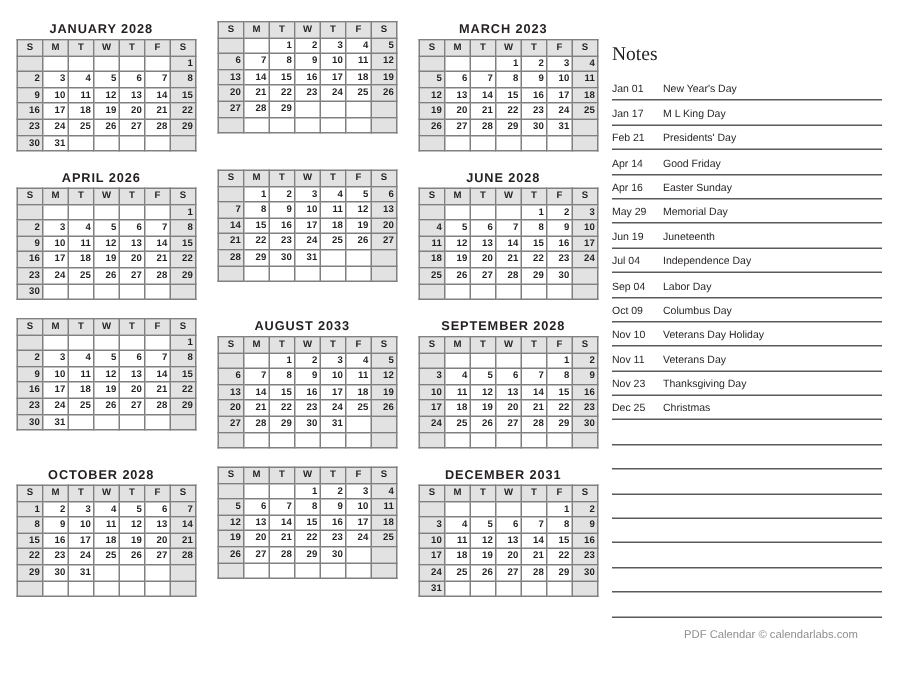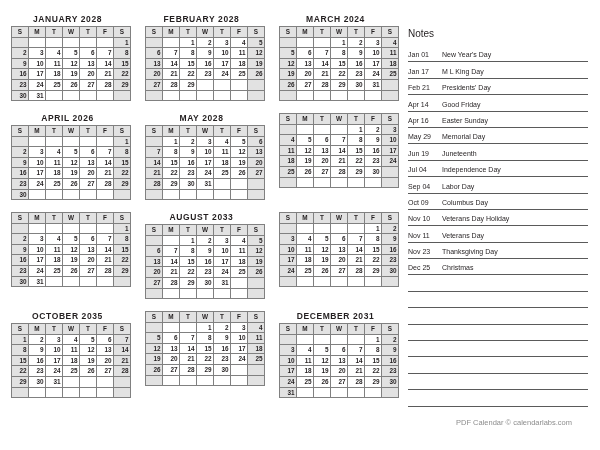--- a/index.html
+++ b/index.html
@@ -91,24 +91,25 @@
   }
 
   
   #notes-panel {
     position: absolute;
     left: 408px;
     top: 28px;
     width: 180px;
   }
   #notes-heading {
-    font-size: 10px;
+    font-size: 13px;
     color: #231f20;
     margin: 0 0 7px 0;
     font-weight: normal;
+    font-family: Liberation Serif, serif;
   }
   .note-row {
     display: flex;
     align-items: flex-end;
     height: 16.4px;
     border-bottom: 1.1px solid #5a5a5a;
     box-sizing: border-box;
   }
   .note-date {
     width: 34px;
@@ -209,21 +210,20 @@
                 <td class="empty"></td>
                 <td class="empty"></td>
                 <td class="empty"></td>
                 <td class="empty"></td>
                 <td class="we empty"></td>
               </tr>
             </tbody>
           </table>
         </div>
         <div class="month-block">
-          <div class="month-title">FEBRUARY  2028</div>
           <table class="cal">
             <thead>
               <tr>
                 <th>S</th>
                 <th>M</th>
                 <th>T</th>
                 <th>W</th>
                 <th>T</th>
                 <th>F</th>
                 <th>S</th>
@@ -281,21 +281,21 @@
                 <td class="empty"></td>
                 <td class="empty"></td>
                 <td class="empty"></td>
                 <td class="empty"></td>
                 <td class="we empty"></td>
               </tr>
             </tbody>
           </table>
         </div>
         <div class="month-block">
-          <div class="month-title">MARCH  2024</div>
+          <div class="month-title">MARCH  2023</div>
           <table class="cal">
             <thead>
               <tr>
                 <th>S</th>
                 <th>M</th>
                 <th>T</th>
                 <th>W</th>
                 <th>T</th>
                 <th>F</th>
                 <th>S</th>
@@ -427,21 +427,20 @@
                 <td class="empty"></td>
                 <td class="empty"></td>
                 <td class="empty"></td>
                 <td class="empty"></td>
                 <td class="we empty"></td>
               </tr>
             </tbody>
           </table>
         </div>
         <div class="month-block">
-          <div class="month-title">MAY  2028</div>
           <table class="cal">
             <thead>
               <tr>
                 <th>S</th>
                 <th>M</th>
                 <th>T</th>
                 <th>W</th>
                 <th>T</th>
                 <th>F</th>
                 <th>S</th>
@@ -499,20 +498,21 @@
                 <td class="empty"></td>
                 <td class="empty"></td>
                 <td class="empty"></td>
                 <td class="empty"></td>
                 <td class="we empty"></td>
               </tr>
             </tbody>
           </table>
         </div>
         <div class="month-block">
+          <div class="month-title">JUNE  2028</div>
           <table class="cal">
             <thead>
               <tr>
                 <th>S</th>
                 <th>M</th>
                 <th>T</th>
                 <th>W</th>
                 <th>T</th>
                 <th>F</th>
                 <th>S</th>
@@ -715,20 +715,21 @@
                 <td class="empty"></td>
                 <td class="empty"></td>
                 <td class="empty"></td>
                 <td class="empty"></td>
                 <td class="we empty"></td>
               </tr>
             </tbody>
           </table>
         </div>
         <div class="month-block">
+          <div class="month-title">SEPTEMBER  2028</div>
           <table class="cal">
             <thead>
               <tr>
                 <th>S</th>
                 <th>M</th>
                 <th>T</th>
                 <th>W</th>
                 <th>T</th>
                 <th>F</th>
                 <th>S</th>
@@ -788,21 +789,21 @@
                 <td class="empty"></td>
                 <td class="empty"></td>
                 <td class="we empty"></td>
               </tr>
             </tbody>
           </table>
         </div>
       </div>
       <div class="month-row">
         <div class="month-block">
-          <div class="month-title">OCTOBER  2035</div>
+          <div class="month-title">OCTOBER  2028</div>
           <table class="cal">
             <thead>
               <tr>
                 <th>S</th>
                 <th>M</th>
                 <th>T</th>
                 <th>W</th>
                 <th>T</th>
                 <th>F</th>
                 <th>S</th>

